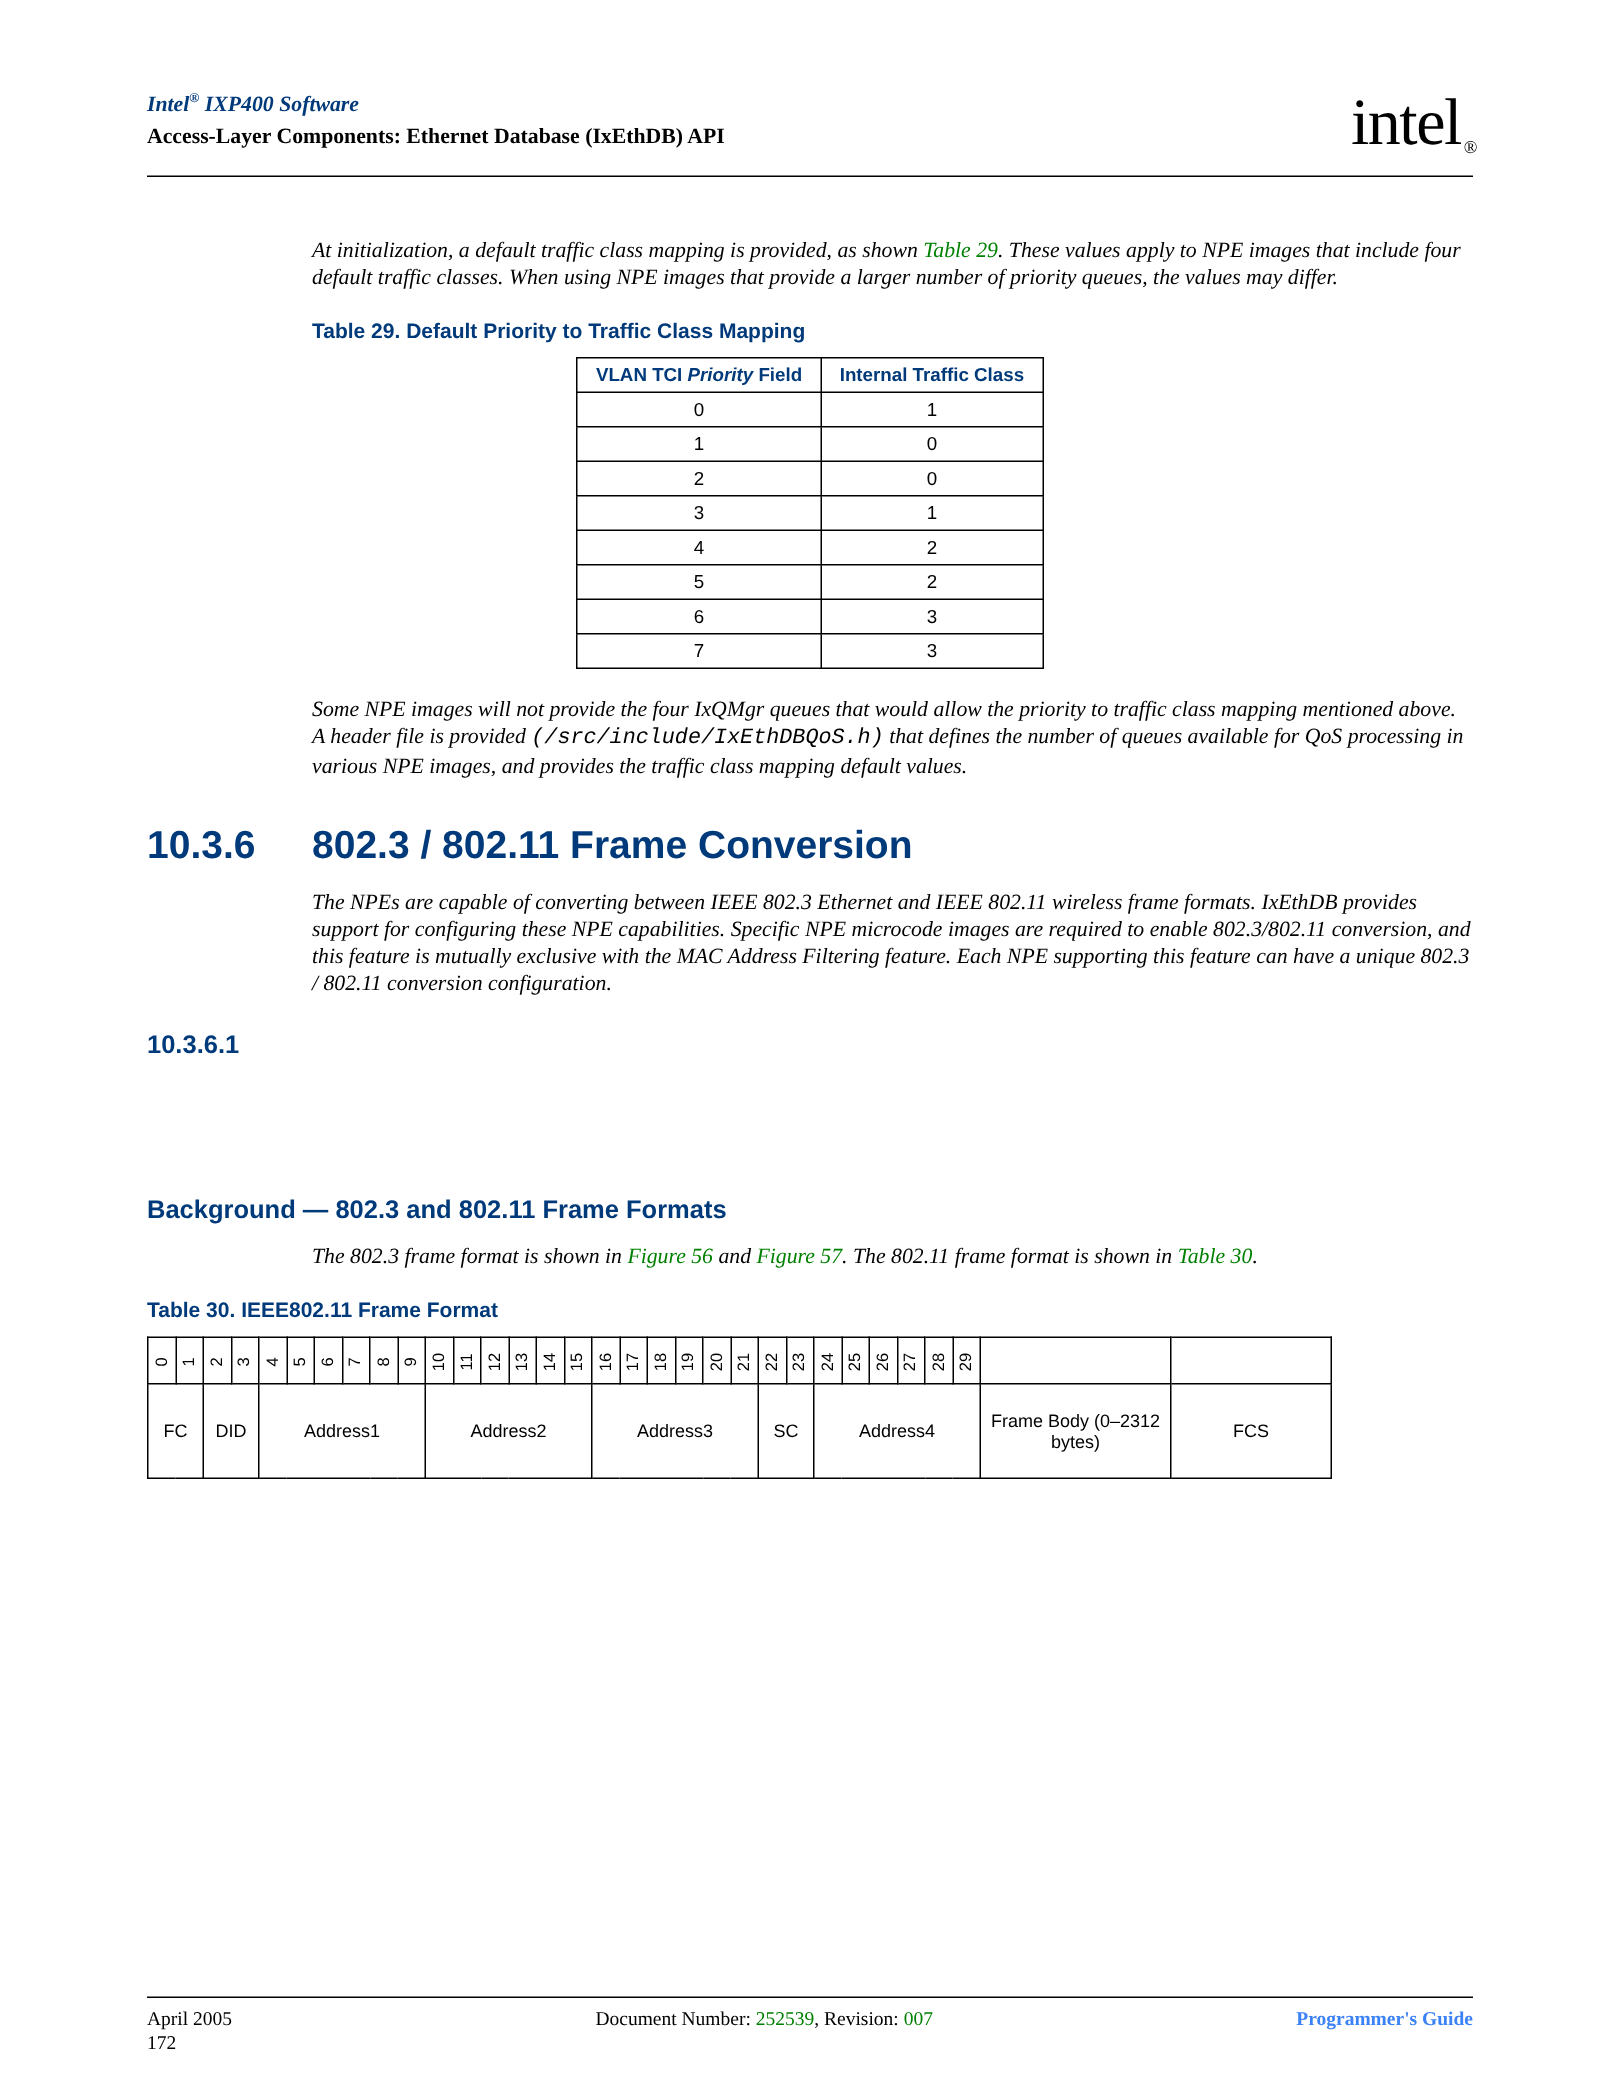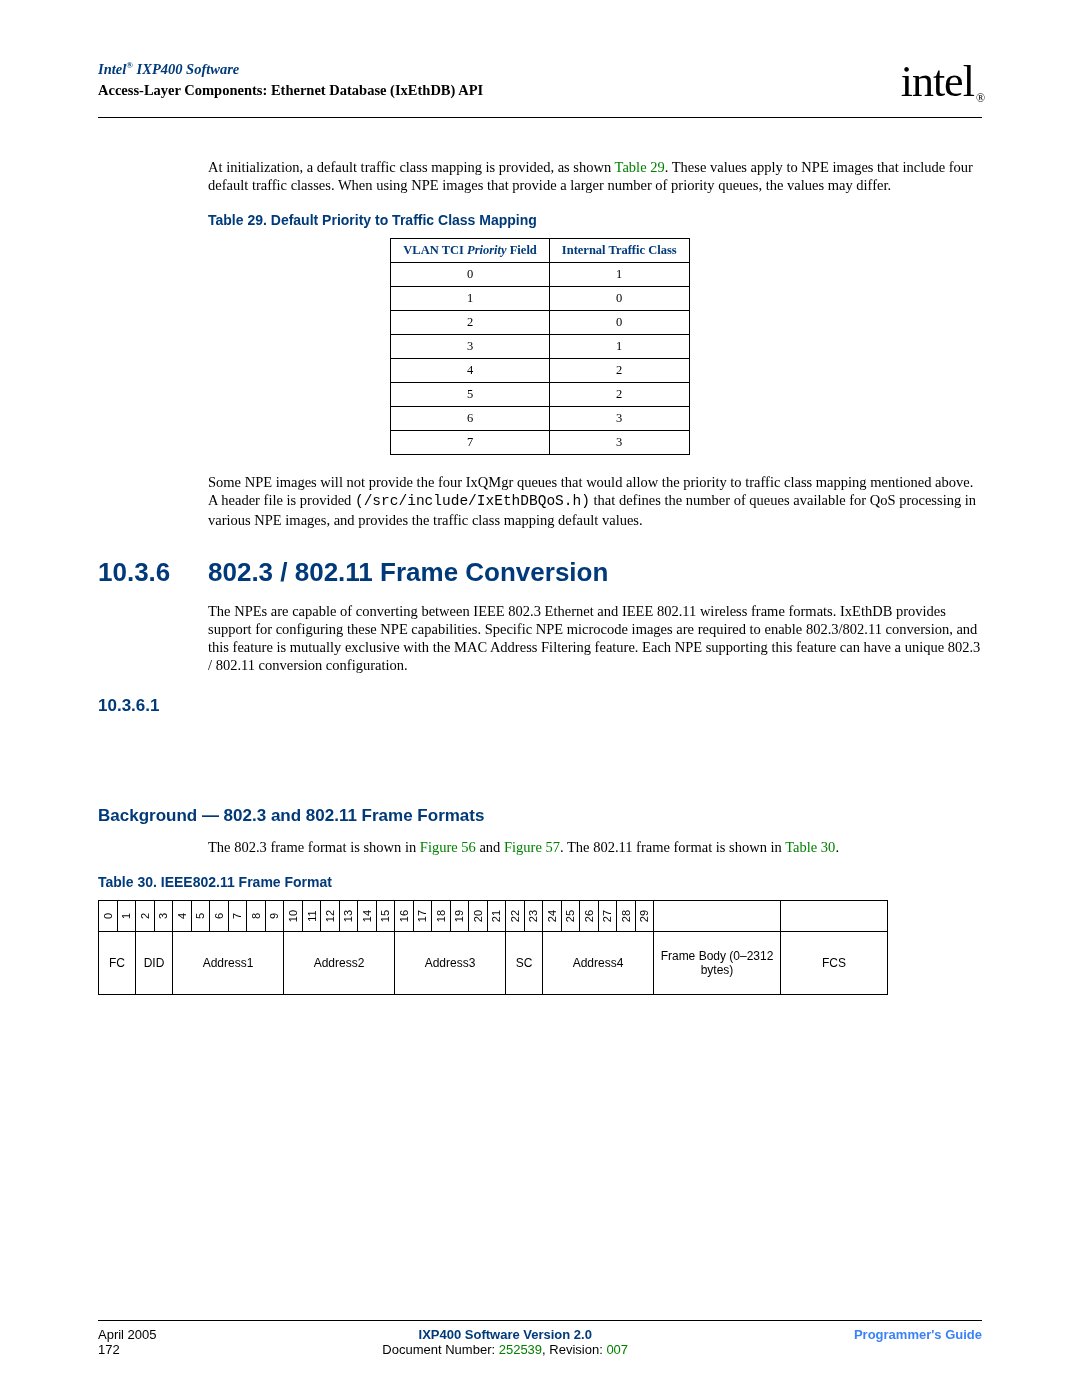--- a/index.html
+++ b/index.html
@@ -54,35 +54,36 @@
   .hr {
     border: none;
     border-top: 1.5px solid #000;
     margin: 6px 0 40px 0;
   }
   .body-para {
     margin: 0 0 14px 0;
     line-height: 1.25;
     font-size: 14.5px;
     margin-left: 110px;
+    font-style: italic;
   }
   .table-caption {
     font-family: Arial, Helvetica, sans-serif;
     font-weight: bold;
     color: #003a7a;
     font-size: 14px;
     margin: 18px 0 10px 110px;
   }
   .table-caption-left {
     margin-left: 0;
   }
   table.t29 {
     border-collapse: collapse;
     margin: 0 auto 18px auto;
-    font-family: Liberation Serif, serif;
+    font-family: Liberation Sans, sans-serif;
     font-size: 12.5px;
     border-radius: 16px;
   }
   table.t29 th, table.t29 td {
     border: 1px solid #000;
     padding: 4px 12px;
     text-align: center;
   }
   table.t29 th {
     color: #003a7a;
@@ -148,24 +149,24 @@
   .widecell {
     padding: 6px 8px;
     font-size: 12px;
   }
   .fieldrow td {
     height: 54px;
     padding: 4px 0;
   }
   .footer {
     position: absolute;
-    bottom: 40px;
+    bottom: 27px;
     left: 98px;
     right: 98px;
-    font-family: Liberation Sans, sans-serif;
+    font-family: Liberation Serif, serif;
     font-size: 13px;
   }
   .footer-hr {
     border: none;
     border-top: 1.5px solid #000;
     margin: 0 0 6px 0;
   }
   .footer-row {
     display: flex;
     justify-content: space-between;
@@ -322,21 +323,20 @@
     </table>
 
   <div class="footer">
     <hr class="footer-hr">
     <div class="footer-row">
       <div>
         <div>April 2005</div>
         <div>172</div>
       </div>
       <div class="footer-center">
-        <div class="bold">IXP400 Software Version 2.0</div>
         <div>
           <span>Document Number: </span><span class="link">252539</span><span>, Revision: </span><span class="link">007</span>
         </div>
       </div>
       <div class="footer-right">Programmer's Guide</div>
     </div>
   </div>
 
 </div>
 

